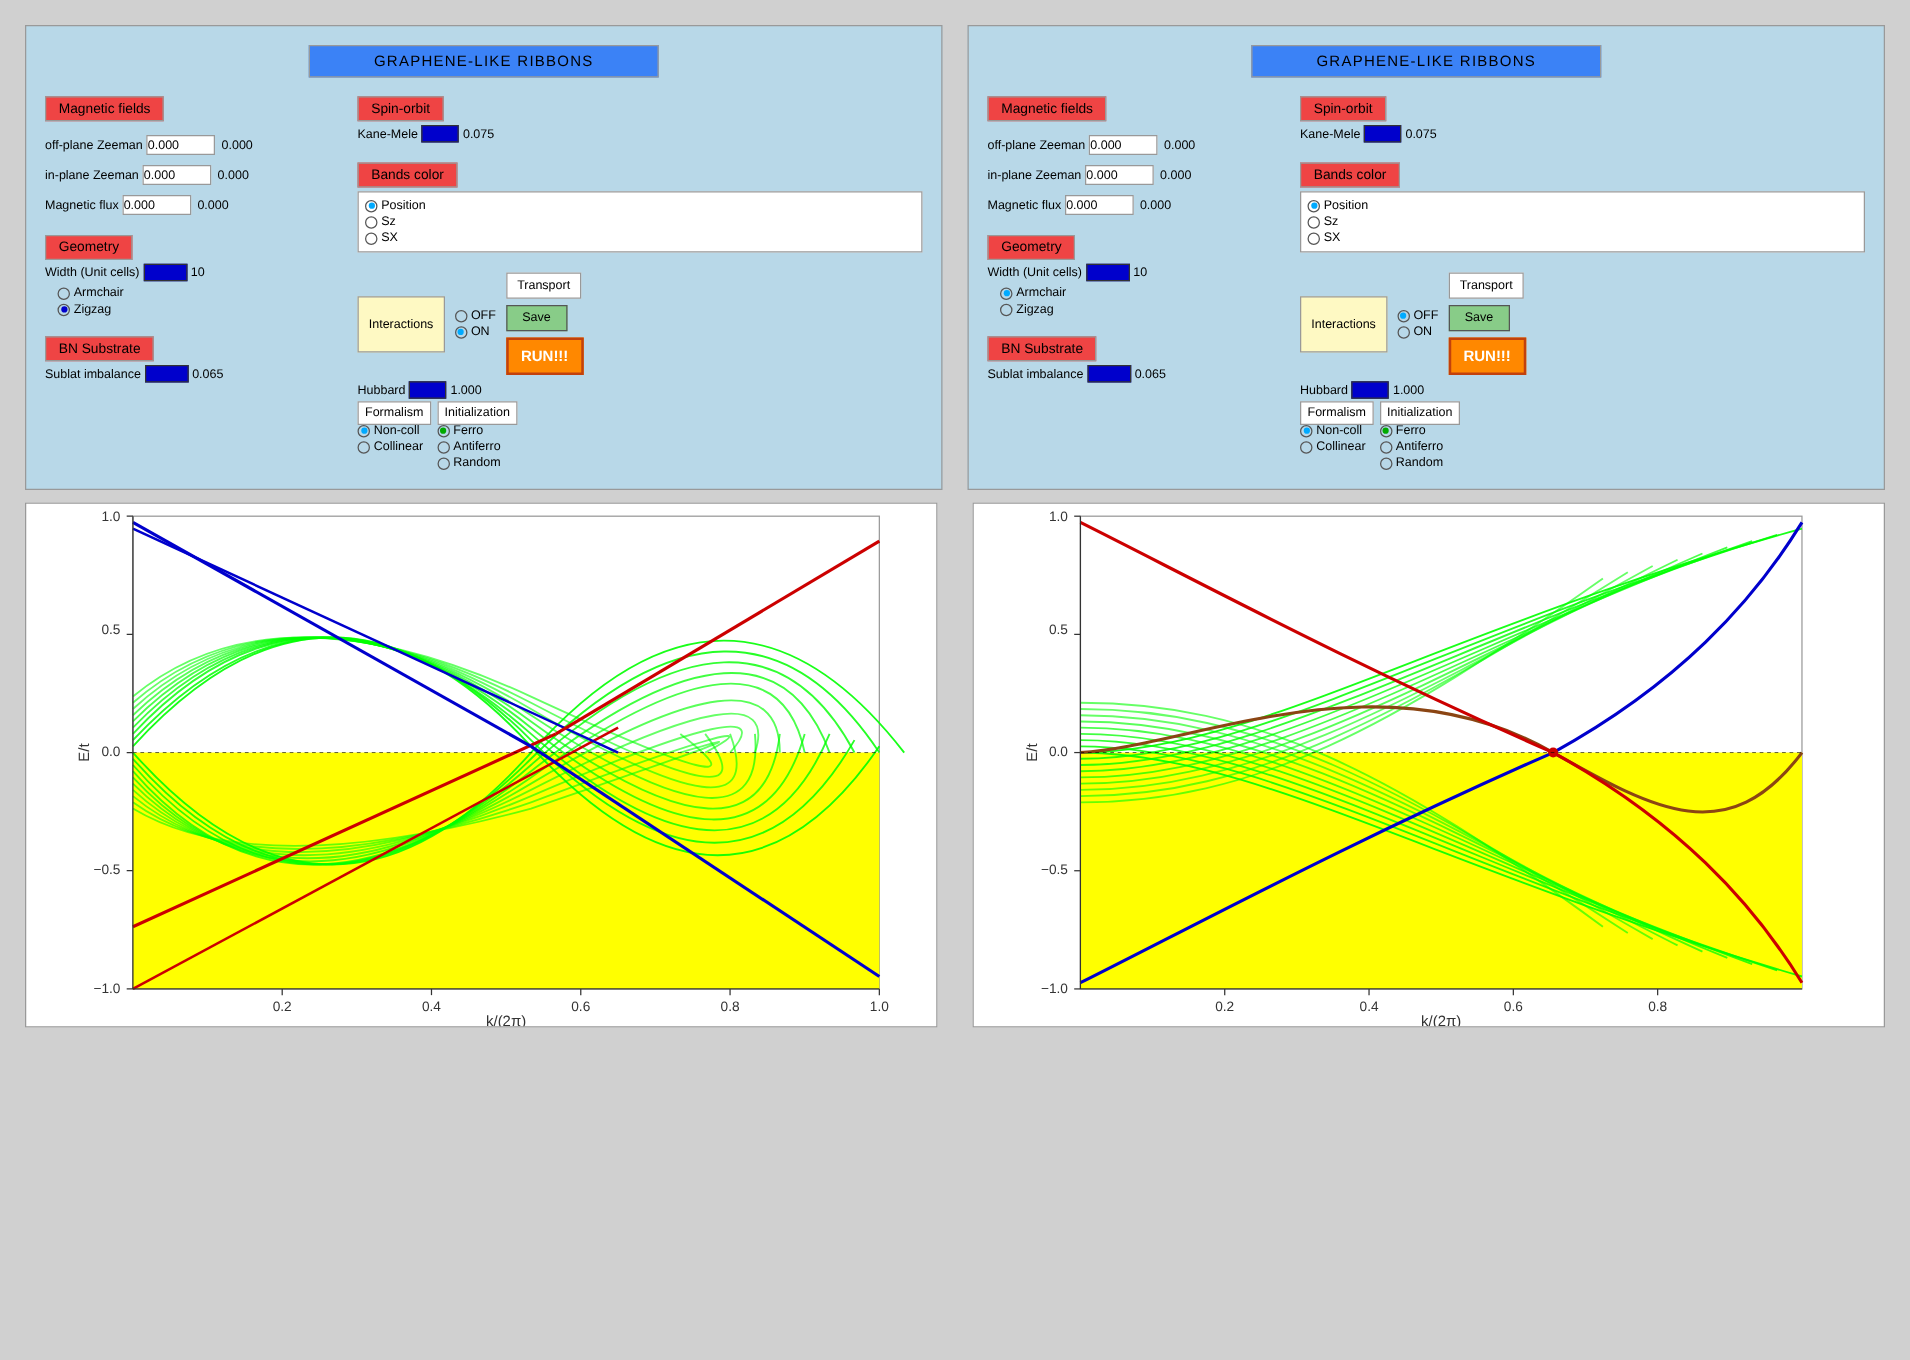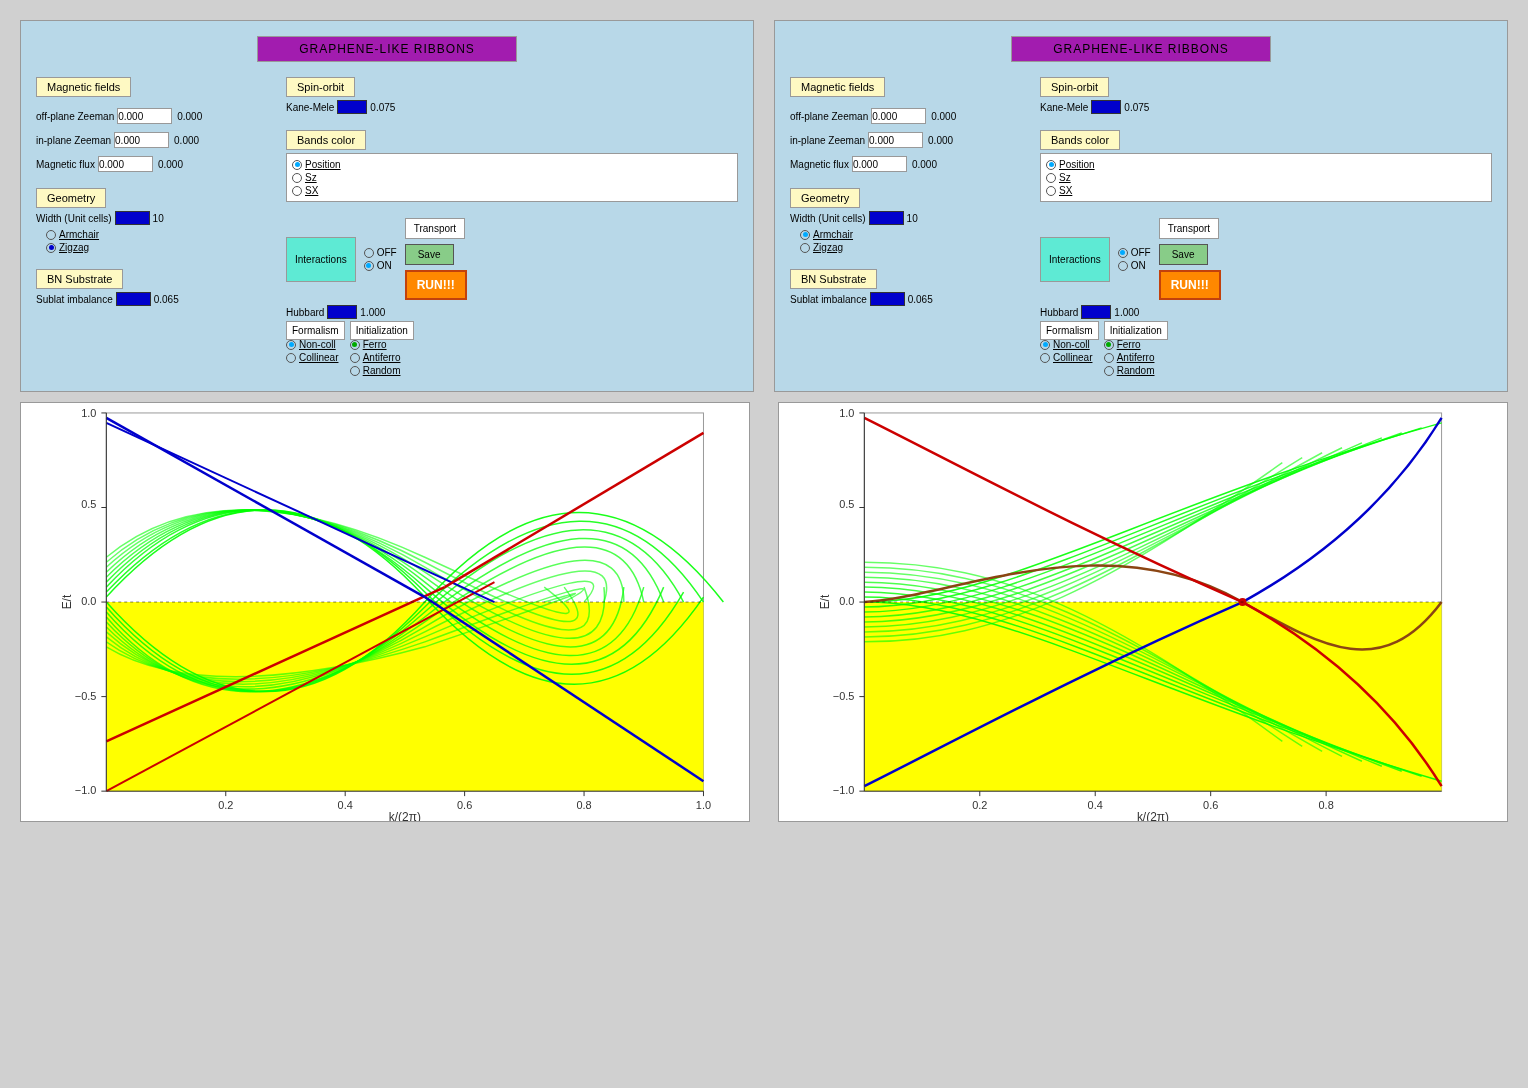--- a/index.html
+++ b/index.html
@@ -21,48 +21,48 @@
       gap: 20px;
     }
     .panel {
       background: #b8d8e8;
       border: 1px solid #999;
       padding: 15px;
       flex: 1;
     }
     .panel-title {
       border: 1px solid #999;
-      background: #a21caf;
+      background: #3b82f6;
       text-align: center;
       font-size: 12px;
       letter-spacing: 1px;
       padding: 5px 20px;
       display: block;
       margin: 0 auto 15px auto;
-      width: 260px;
+      width: 280px;
     }
     .panel-inner {
       display: flex;
       gap: 10px;
     }
     .left-col {
       display: flex;
       flex-direction: column;
       gap: 8px;
       width: 240px;
     }
     .right-col {
       display: flex;
       flex-direction: column;
       gap: 8px;
       flex: 1;
     }
     .section-label {
       border: 1px solid #999;
-      background: #fef9c3;
+      background: #ef4444;
       padding: 3px 10px;
       font-size: 11px;
       display: inline-block;
     }
     .field-row {
       display: flex;
       align-items: center;
       gap: 3px;
       font-size: 10px;
     }
@@ -89,21 +89,20 @@
       width: 35px;
       height: 14px;
       display: inline-block;
       border: 1px solid #333;
     }
     .radio-group {
       display: flex;
       flex-direction: column;
       gap: 2px;
       font-size: 10px;
-      text-decoration: underline;
     }
     .radio-item {
       display: flex;
       align-items: center;
       gap: 3px;
     }
     .radio-dot {
       width: 10px;
       height: 10px;
       border-radius: 50%;
@@ -138,21 +137,21 @@
       background: white;
       padding: 5px;
     }
     .interactions-row {
       display: flex;
       align-items: center;
       gap: 8px;
     }
     .interactions-box {
       border: 1px solid #999;
-      background: #5eead4;
+      background: #fef9c3;
       padding: 16px 8px;
       font-size: 10px;
     }
     .on-off-group {
       display: flex;
       flex-direction: column;
       gap: 2px;
       font-size: 10px;
     }
     .transport-btn {

